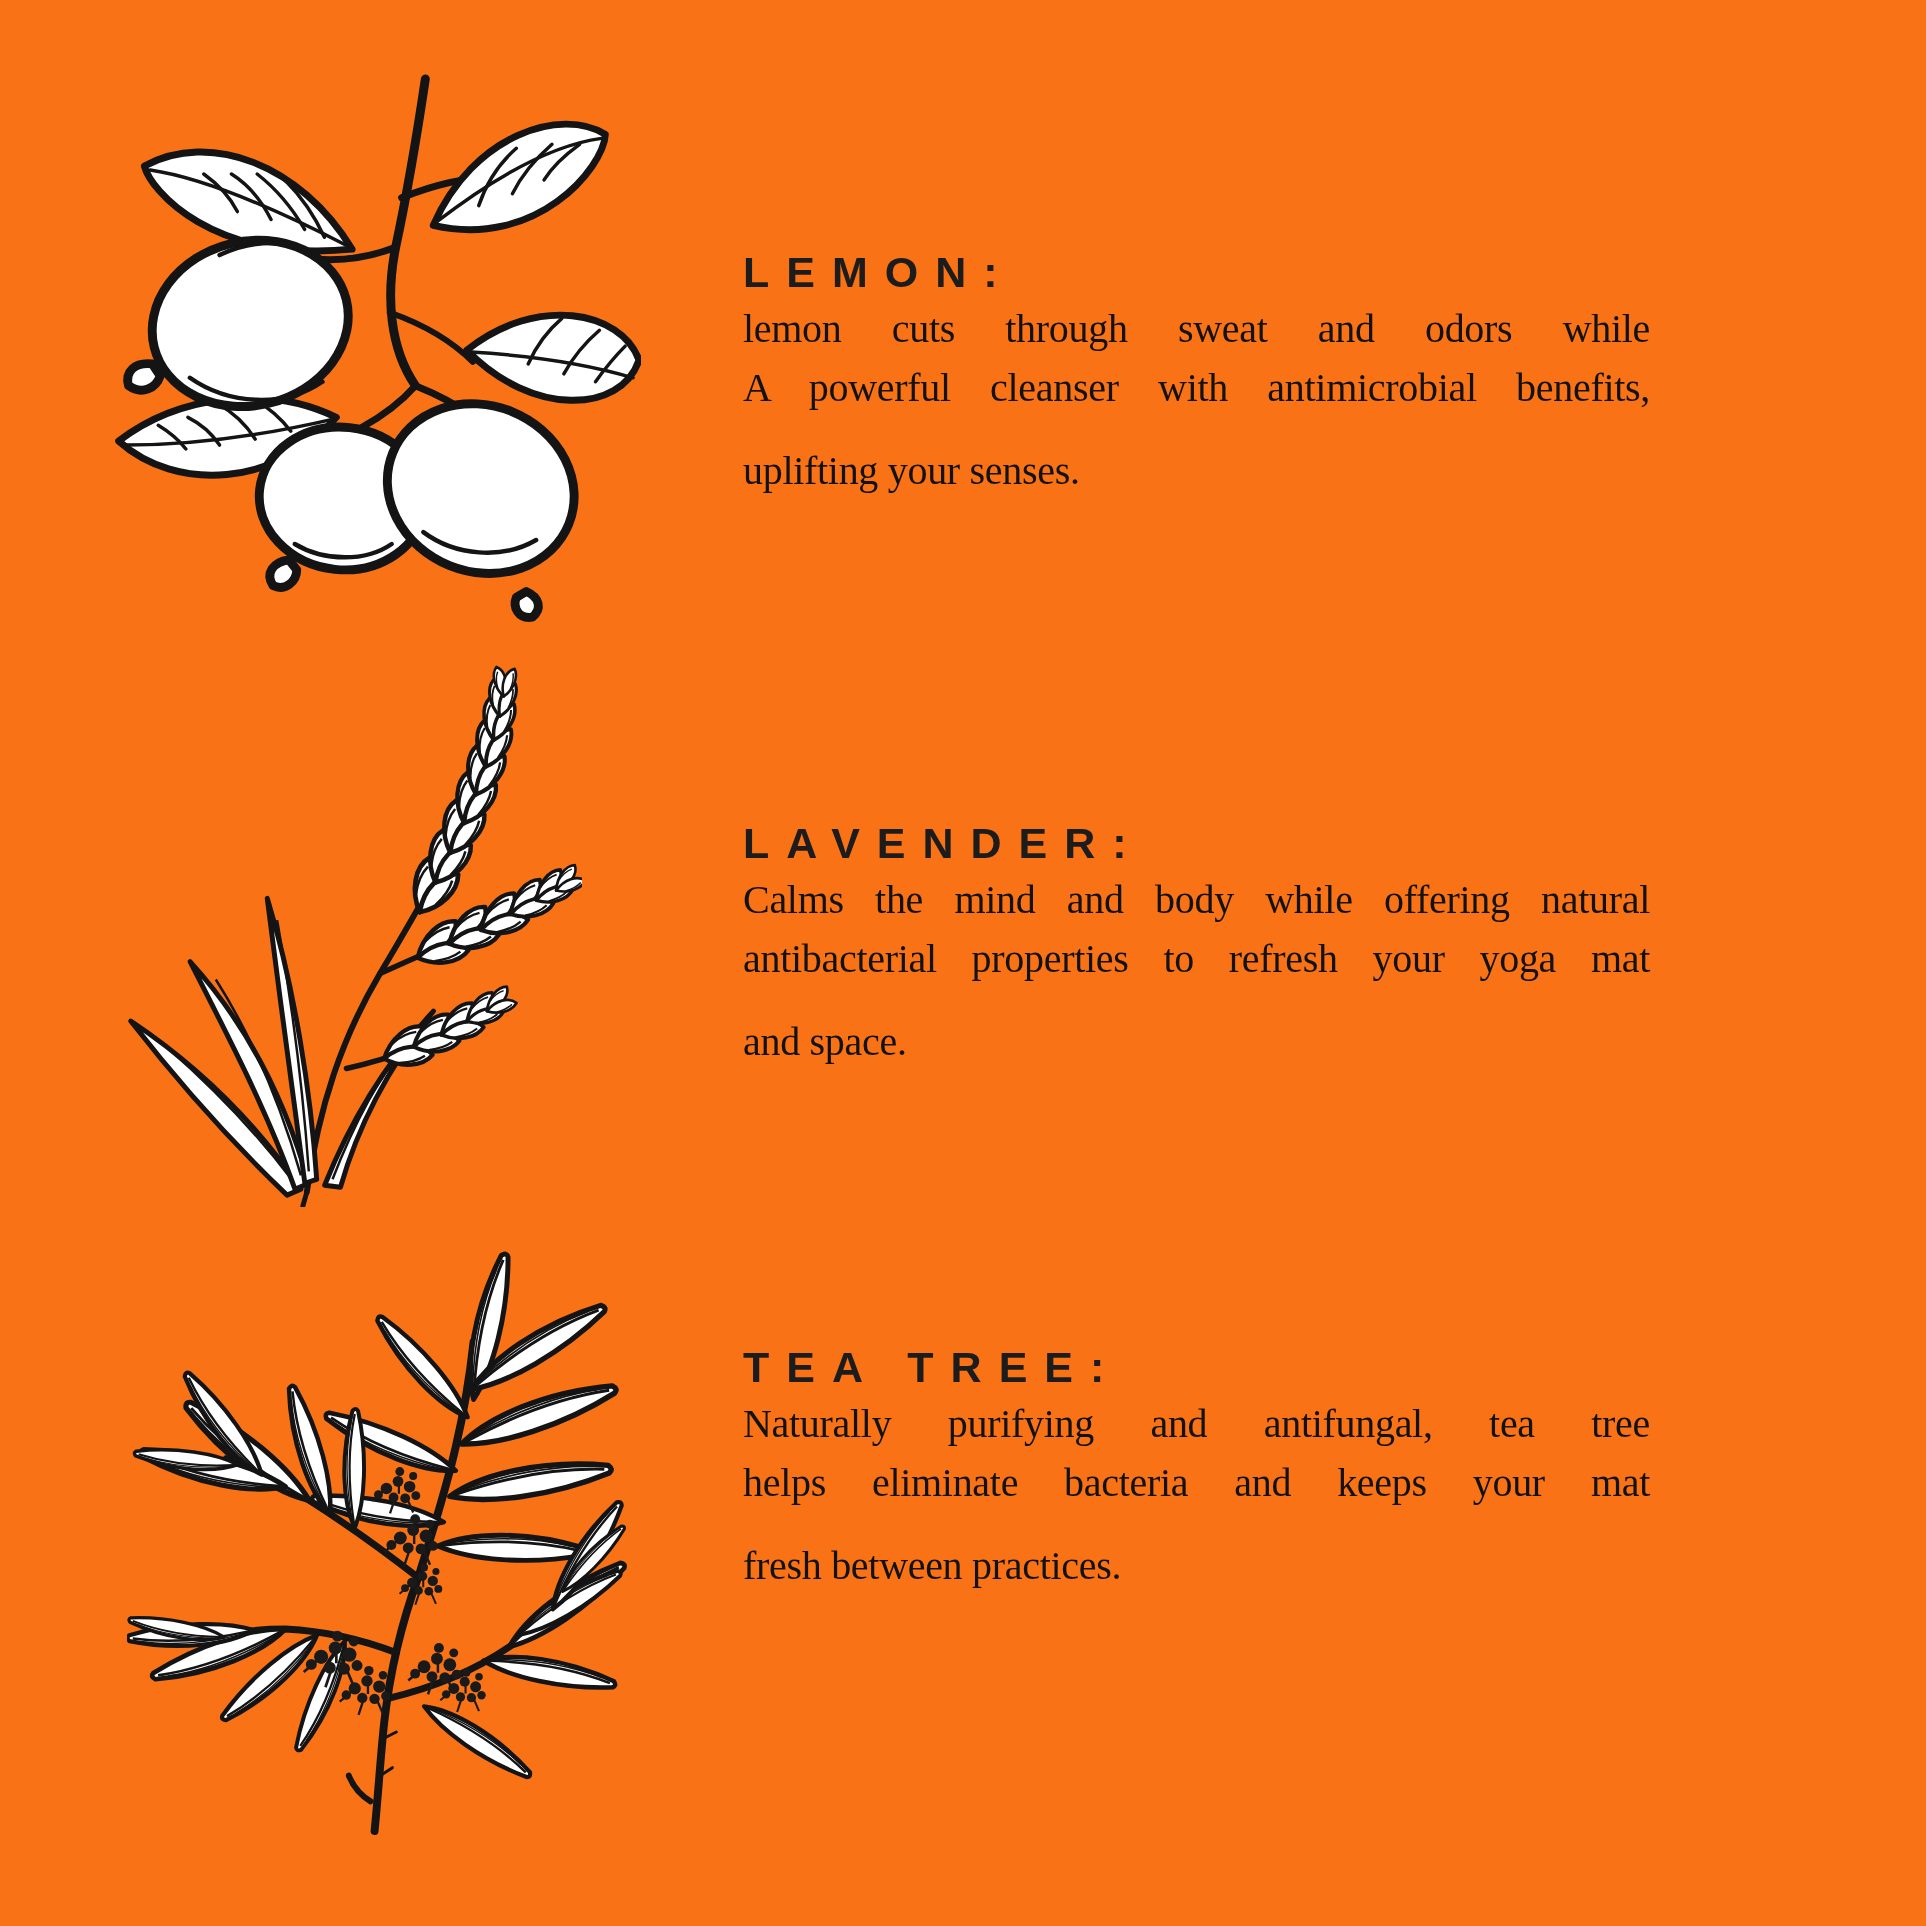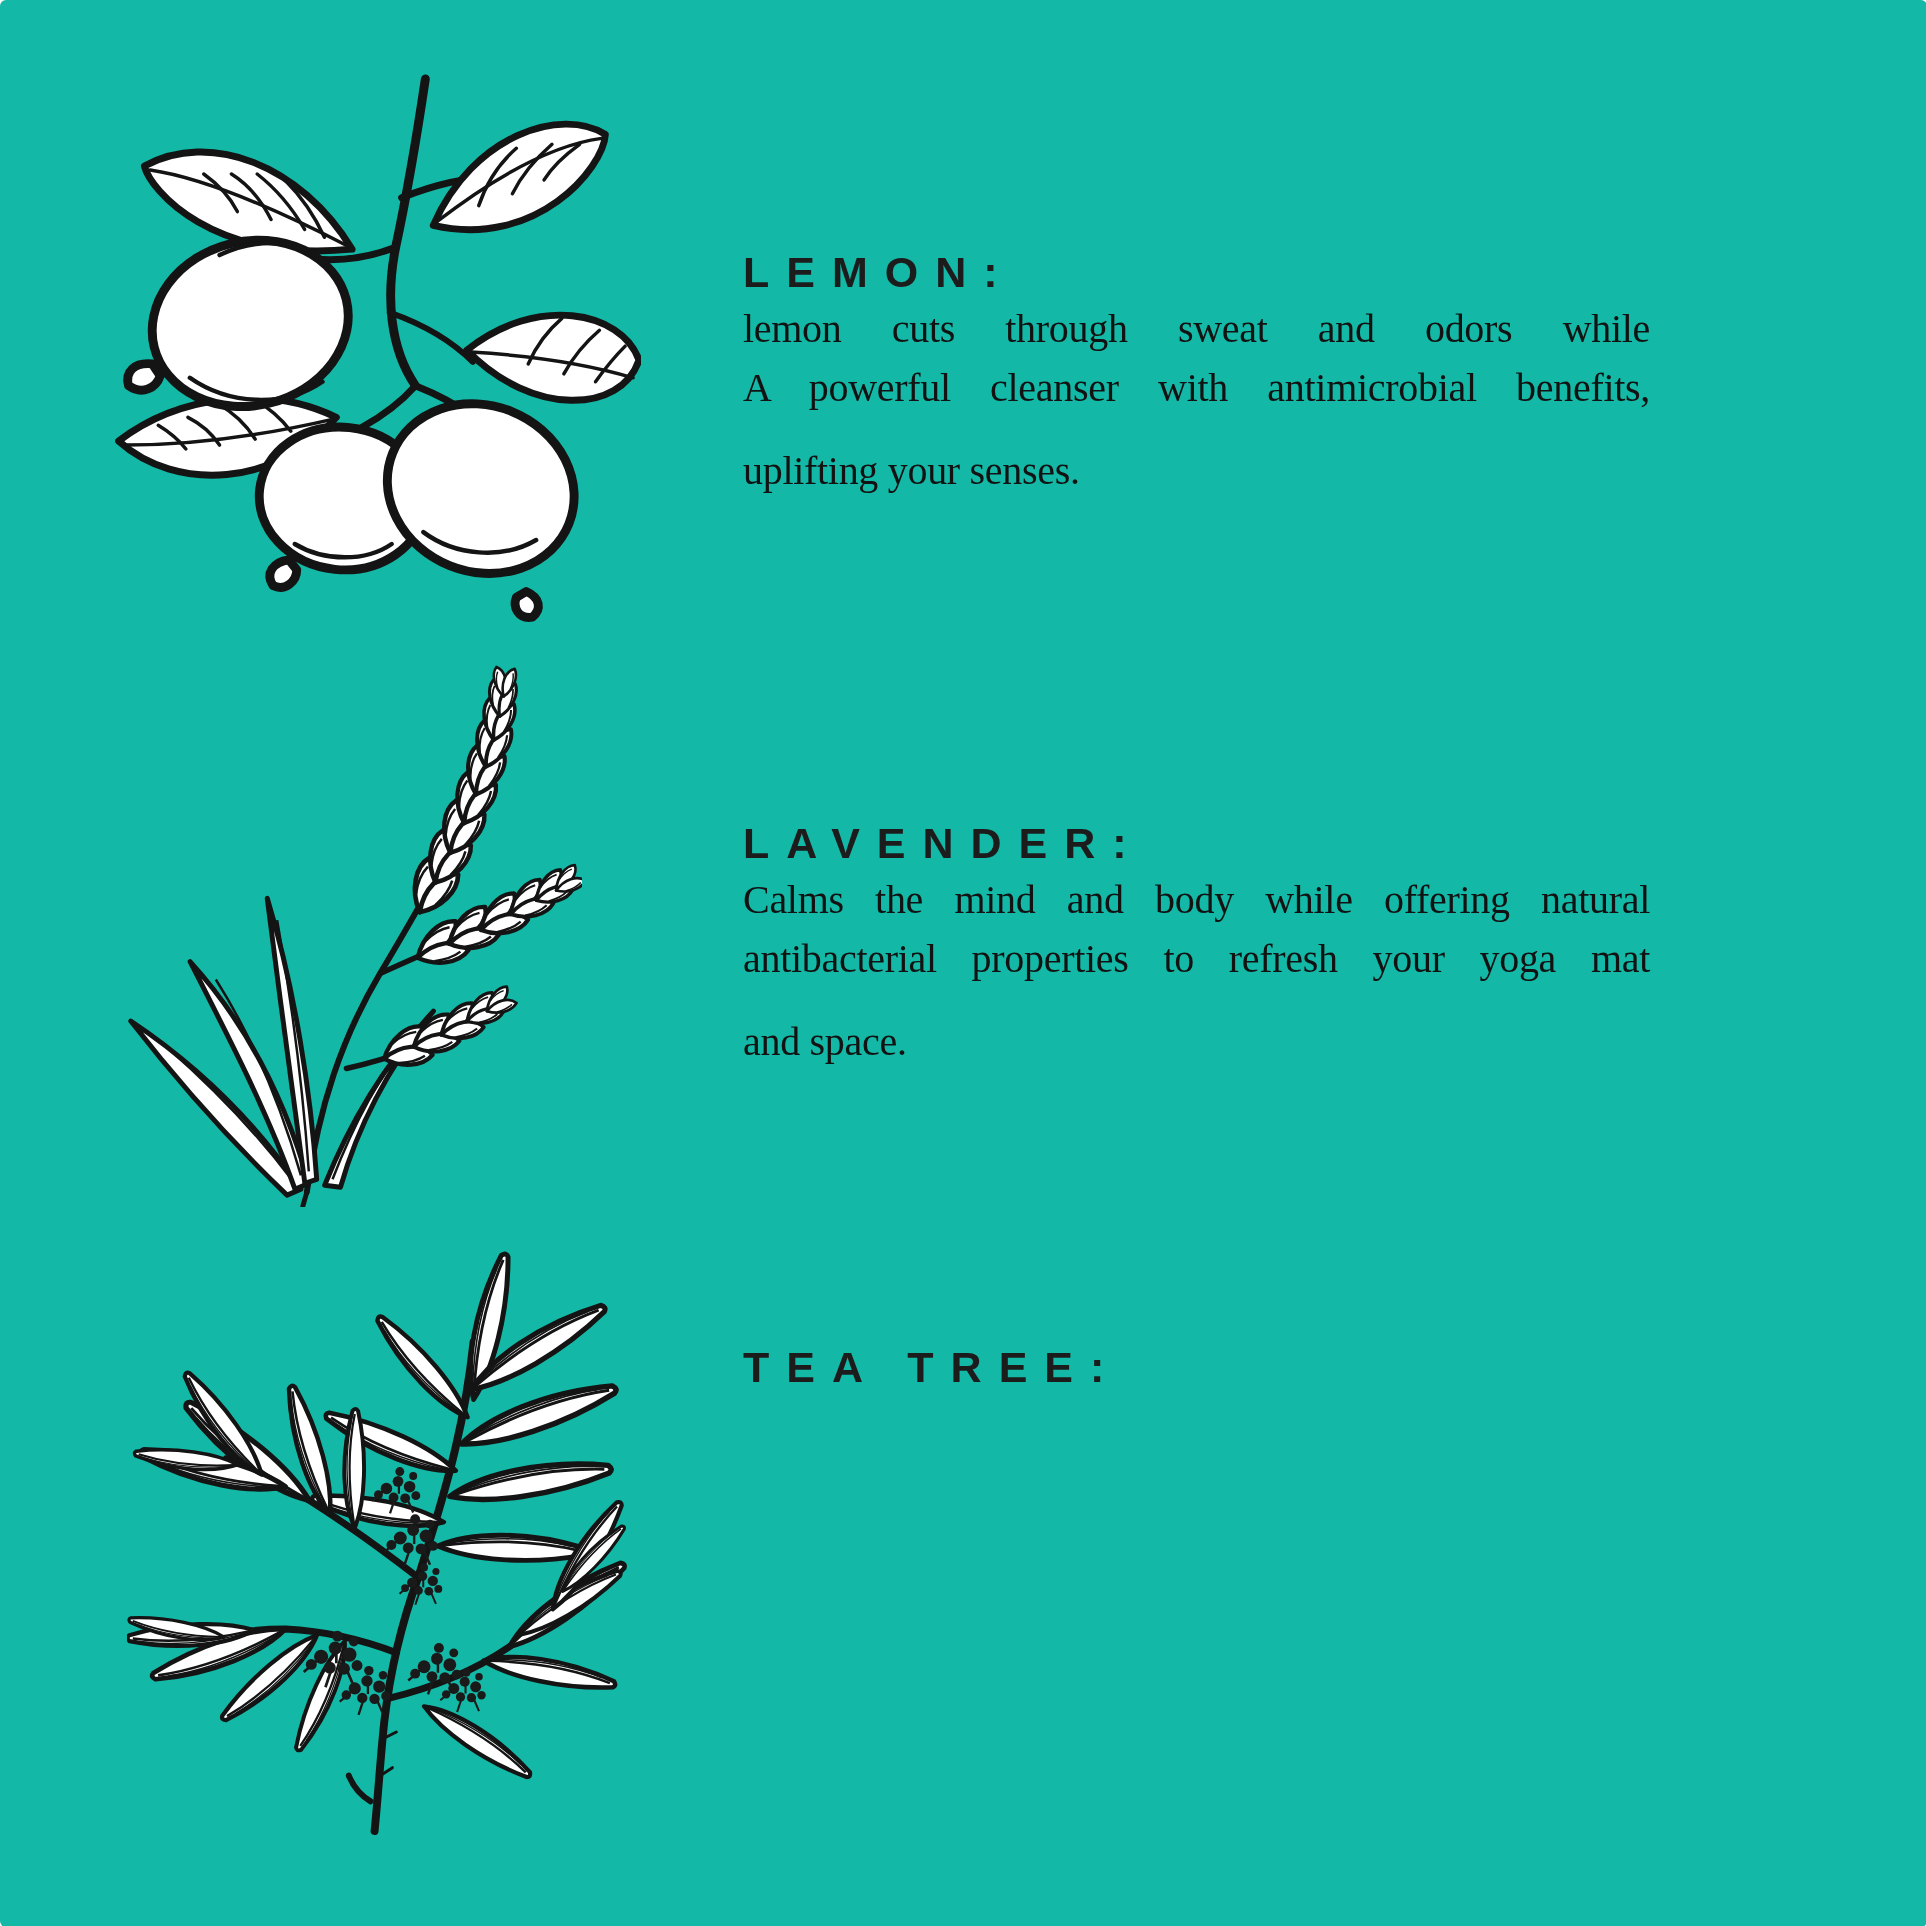--- a/index.html
+++ b/index.html
@@ -1,18 +1,18 @@
 <!DOCTYPE html>
 <html><head>
 <meta charset="utf-8">
 <style>
   html,body{margin:0;padding:0;background:#ffffff;}
   .canvas{
-    position:relative;width:1927px;height:1927px;background:#14b8a6;
-    overflow:hidden;color:#121212;font-family:"Liberation Serif",serif;border-radius:6px;
+    position:relative;width:1927px;height:1927px;background:#f97316;
+    overflow:hidden;color:#121212;font-family:"Liberation Serif",serif;
   }
   .art{position:absolute;}
   .art svg{display:block;width:100%;height:100%;}
   .section-text{position:absolute;left:743px;width:907px;}
   .heading{
     font-family:"Liberation Sans",sans-serif;font-weight:700;
     font-size:43px;line-height:46px;letter-spacing:17px;
     color:#1c1c1c;margin:0 0 4px 0;
   }
   .body{font-size:40px;line-height:59px;letter-spacing:-0.3px;color:#121212;}
@@ -226,16 +226,21 @@
     <h2 class="heading">LAVENDER:</h2>
     <div class="body">
         <div class="body-line">Calms the mind and body while offering natural</div>
         <div class="body-line">antibacterial properties to refresh your yoga mat</div>
         <div class="body-line last">and space.</div>
       </div>
   </div>
 
   <div class="section-text" style="top:1344px;">
     <h2 class="heading">TEA TREE:</h2>
+    <div class="body">
+        <div class="body-line">Naturally purifying and antifungal, tea tree</div>
+        <div class="body-line">helps eliminate bacteria and keeps your mat</div>
+        <div class="body-line last">fresh between practices.</div>
+      </div>
   </div>
 
 </div>
 
 
 </body></html>

